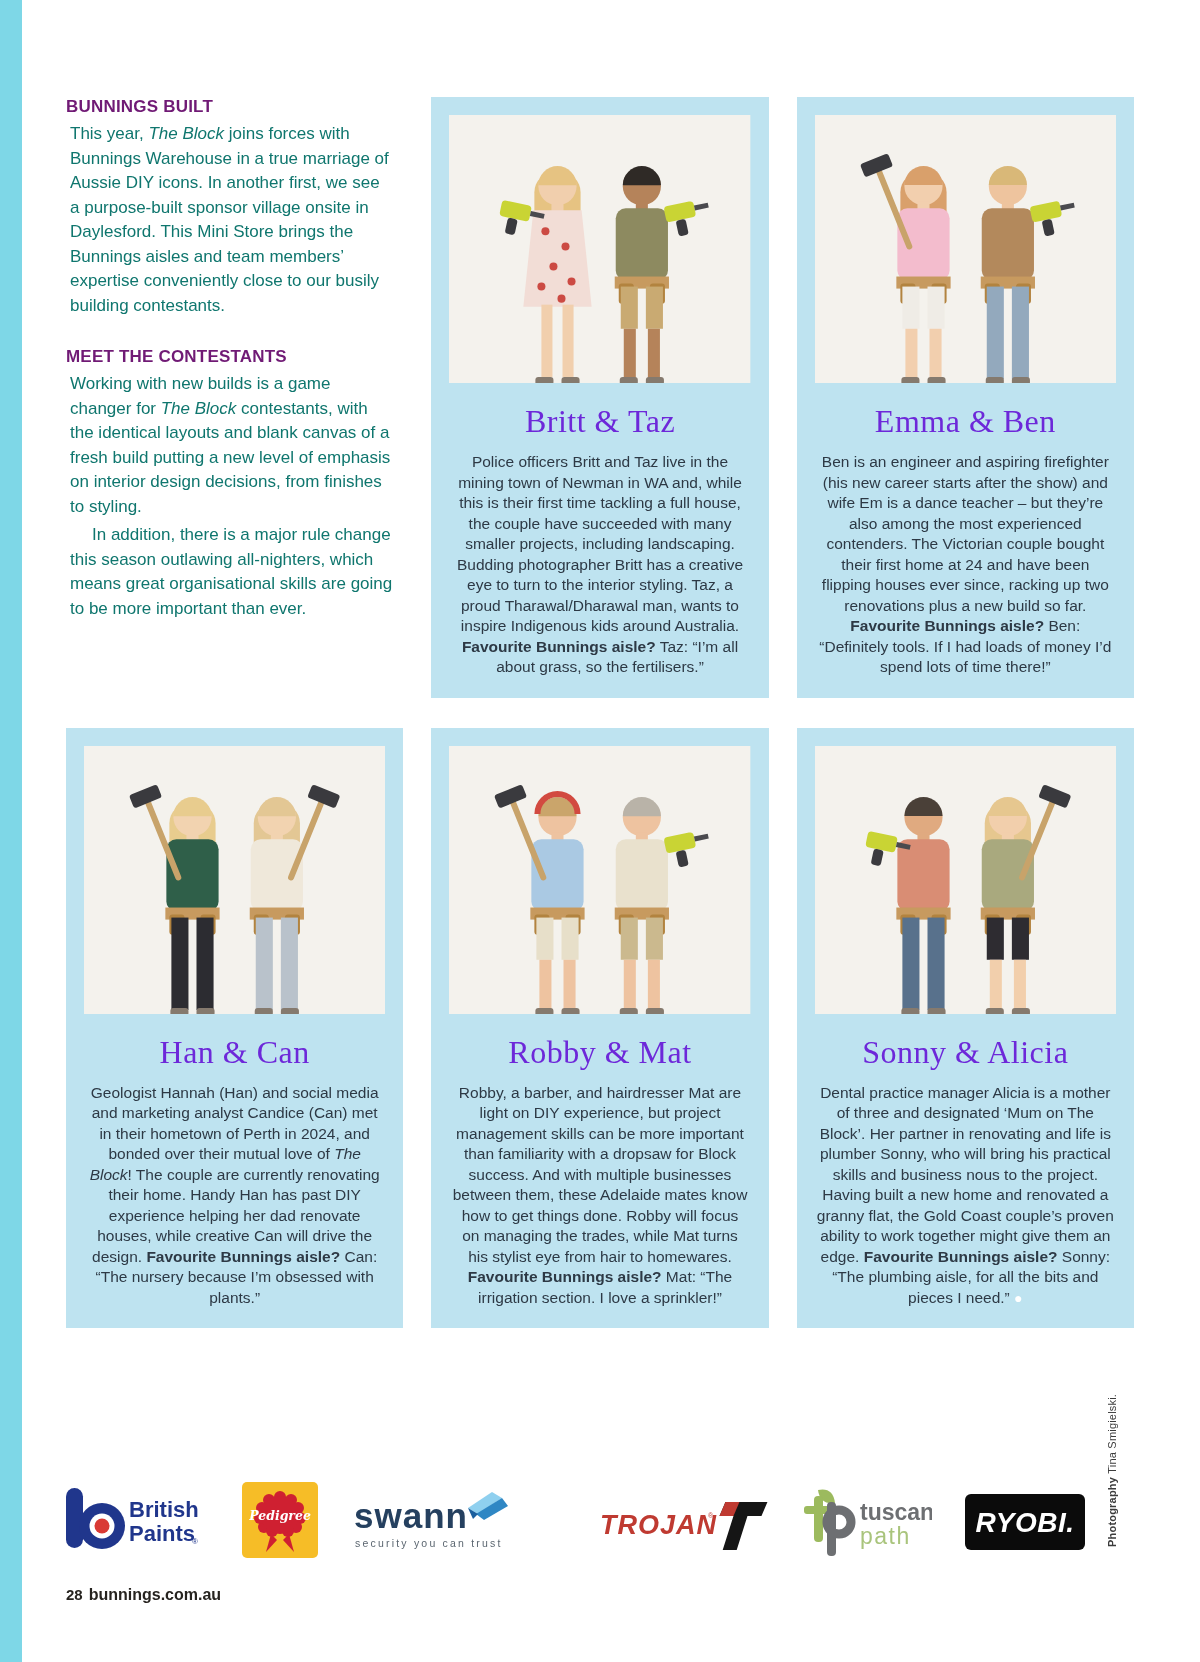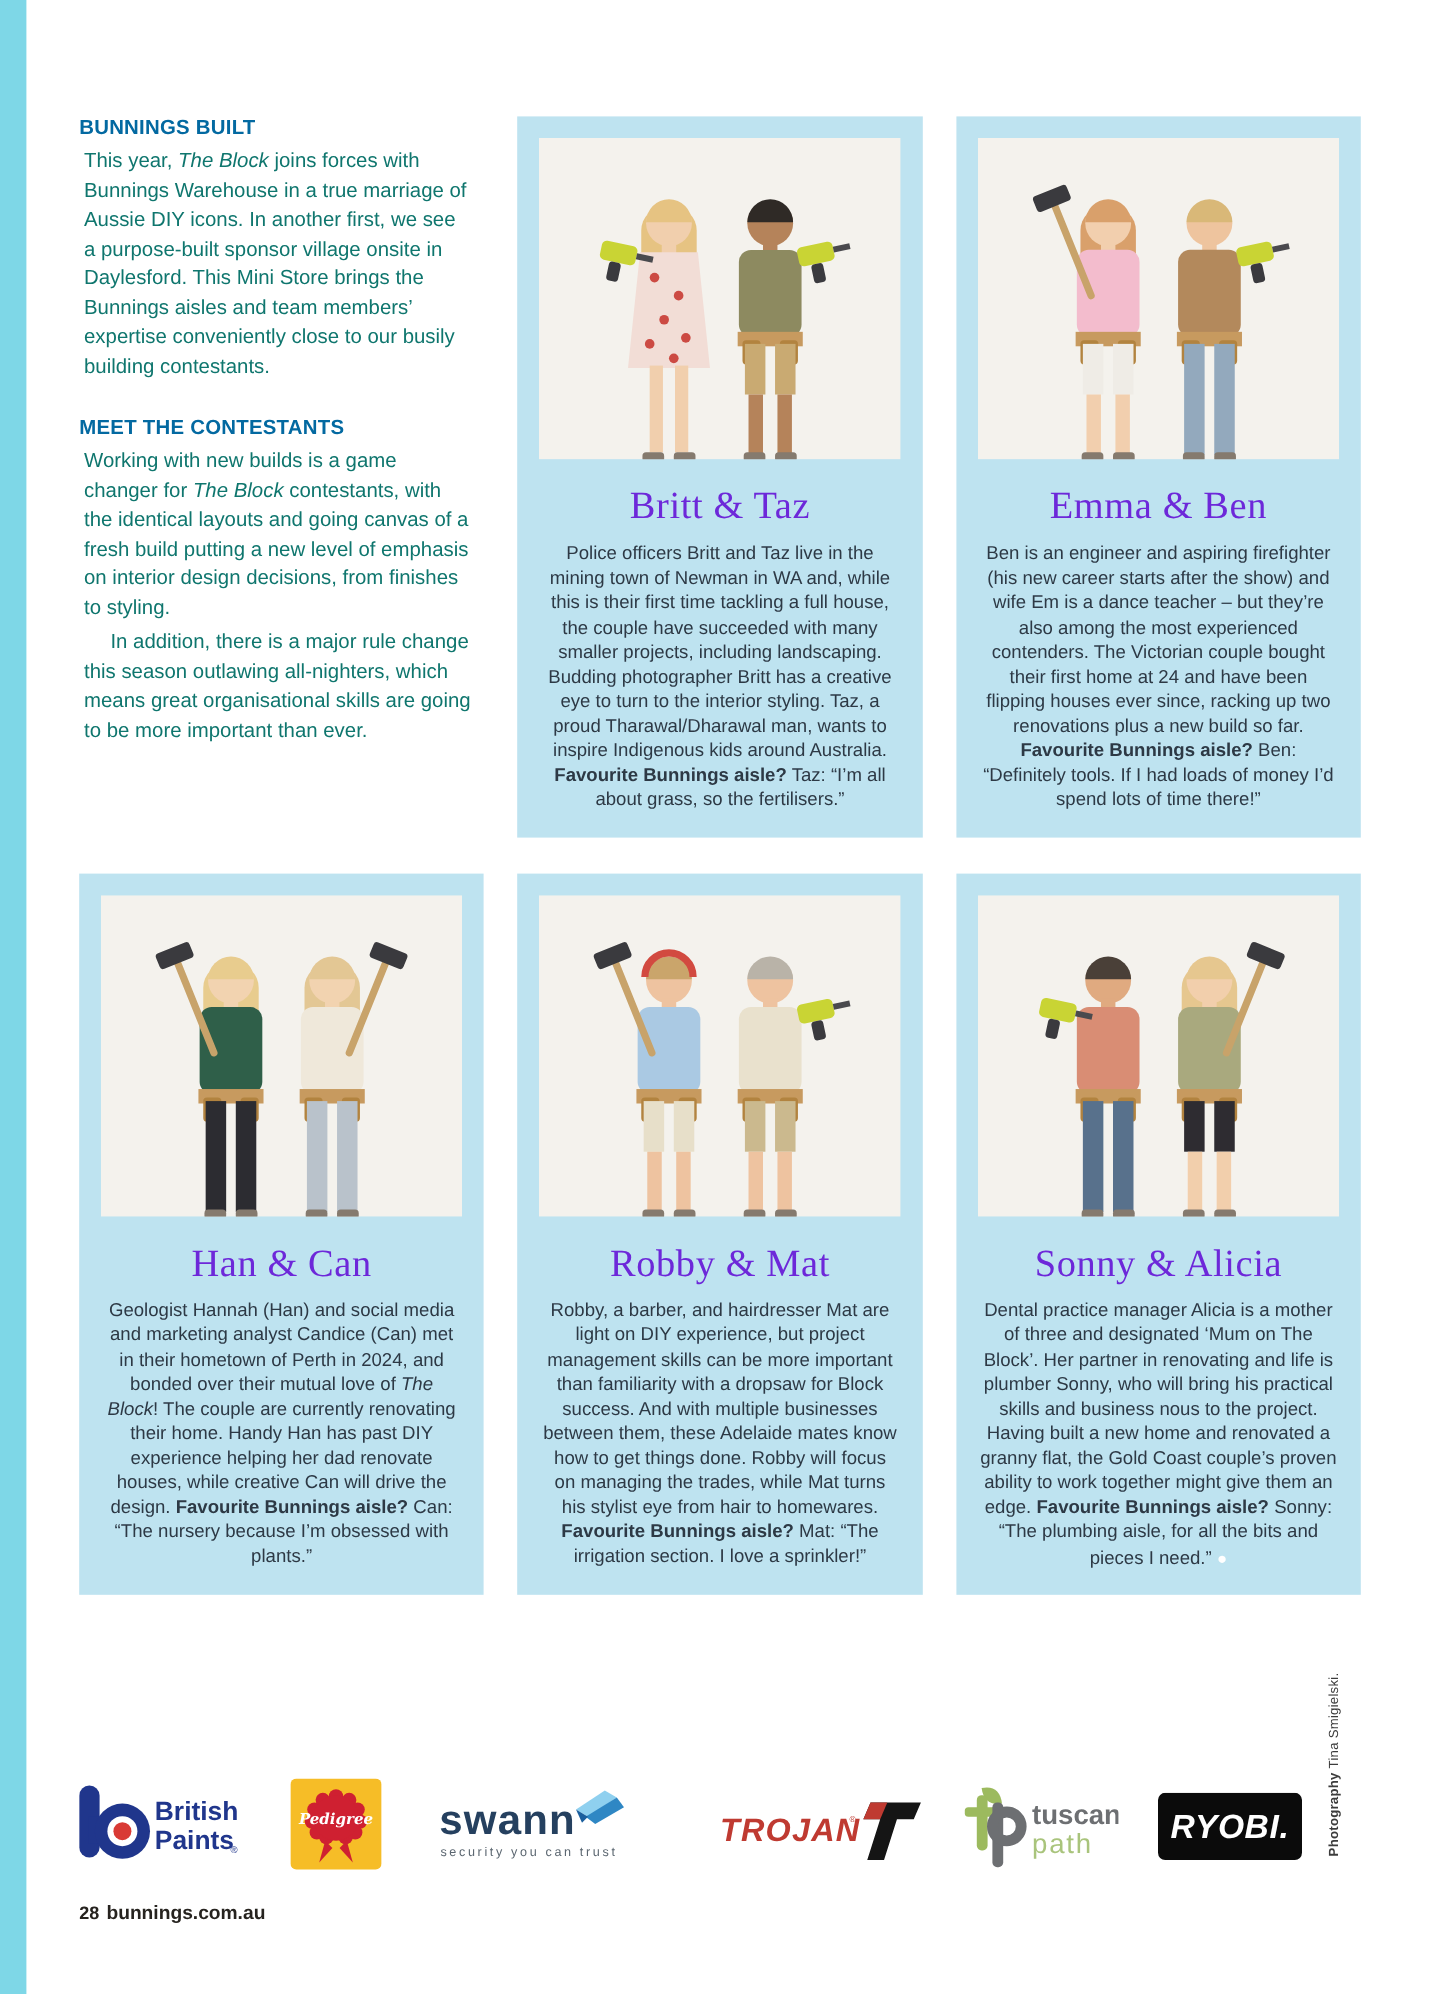--- a/index.html
+++ b/index.html
@@ -4,21 +4,21 @@
 <title>Bunnings Magazine — The Block Contestants</title>
 <style>
   html,body{margin:0;padding:0;background:#fff;}
   .page{position:relative;width:1200px;height:1662px;background:#fff;overflow:hidden;
         font-family:"Liberation Sans", sans-serif;color:#2d3945;}
   .stripe{position:absolute;left:0;top:0;width:22px;height:1662px;}
   .grid{position:absolute;left:66px;top:97px;width:1068px;display:grid;
         grid-template-columns:repeat(3,1fr);column-gap:28px;row-gap:30px;}
   
   .intro{padding-right:6px;}
-  .intro h3{font-size:17px;font-weight:700;color:#0369a1;margin:0 0 5px 0;letter-spacing:.2px;}
+  .intro h3{font-size:17px;font-weight:700;color:#701a75;margin:0 0 5px 0;letter-spacing:.2px;}
   .intro h3.mt{margin-top:29px;}
   .intro p{font-size:17px;line-height:24.5px;color:#0f766e;margin:4px;}
   .intro p.indent{text-indent:22px;}
   
   .card{padding:18px 18px 20px 18px;box-sizing:border-box;}
   .photo{height:268px;overflow:hidden;}
   .photo svg{display:block;width:100%;height:100%;}
   .card-name{font-family:"Liberation Serif","DejaVu Serif",serif;font-weight:400;
              font-size:32px;letter-spacing:.5px;color:#6d28d9;text-align:center;
              margin:20px 0 12px 0;}
@@ -44,21 +44,21 @@
 
 <div class="page">
 
   <div class="stripe" style="background: rgb(126, 215, 231);"></div>
 
   <main class="grid">
     <section class="intro">
       <h3>BUNNINGS BUILT</h3>
       <p><span>This year, </span><span class="run-i">The Block</span><span> joins forces with Bunnings Warehouse in a true marriage of Aussie DIY icons. In another first, we see a purpose-built sponsor village onsite in Daylesford. This Mini Store brings the Bunnings aisles and team members’ expertise conveniently close to our busily building contestants.</span></p>
       <h3 class="mt">MEET THE CONTESTANTS</h3>
-      <p><span>Working with new builds is a game changer for </span><span class="run-i">The Block</span><span> contestants, with the identical layouts and going canvas of a fresh build putting a new level of emphasis on interior design decisions, from finishes to styling.</span></p>
+      <p><span>Working with new builds is a game changer for </span><span class="run-i">The Block</span><span> contestants, with the identical layouts and blank canvas of a fresh build putting a new level of emphasis on interior design decisions, from finishes to styling.</span></p>
       <p class="indent"><span>In addition, there is a major rule change this season outlawing all-nighters, which means great organisational skills are going to be more important than ever.</span></p>
     </section>
 
     <article class="card" style="background: rgb(190, 227, 240);">
       <div class="photo">
           <svg viewBox="0 0 300 268" preserveAspectRatio="xMidYMax slice">
     <rect width="300" height="268" fill="#f4f2ed"></rect>
     <rect x="85" y="58" width="46" height="66" rx="20" fill="#e6c382"></rect>
             <circle cx="108" cy="72" r="19" fill="#f1cfad"></circle>
             <path d="M 89 71 a 19 19 0 0 1 38 0 z" fill="#e6c382"></path>
@@ -311,21 +311,21 @@
           <circle cx="46" cy="49" r="6"></circle>
             <circle cx="30" cy="49" r="6"></circle>
           <circle cx="38" cy="33" r="19"></circle>
           <polygon points="29,52 24,70 35,58"></polygon>
           <polygon points="47,52 52,70 41,58"></polygon>
         </g>
         <text x="38" y="38" text-anchor="middle" font-family="DejaVu Serif, serif" font-style="italic" font-weight="700" font-size="12.5" fill="#ffffff">Pedigree</text>
       </svg>
     </div>
 
-    <div class="logo" style="left:300px;top:8px;">
+    <div class="logo" style="left:288px;top:8px;">
       <svg width="158" height="62" viewBox="0 0 158 62">
         <text x="0" y="38" font-family="Liberation Sans, sans-serif" font-size="35" font-weight="700" letter-spacing="1" fill="#25405f">swann</text>
         <g>
           <path d="M114 18 L138 2 L148 8 L124 24 Z" fill="#8fd0ef"></path>
           <path d="M122 24 L148 8 L154 16 L130 30 Z" fill="#2f87c4"></path>
           <path d="M114 18 L124 24 L119 29 Z" fill="#1b5f9e"></path>
         </g>
         <text x="1" y="57" font-family="Liberation Sans, sans-serif" font-size="10.5" letter-spacing="2.2" fill="#5b6670">security you can trust</text>
       </svg>
     </div>

